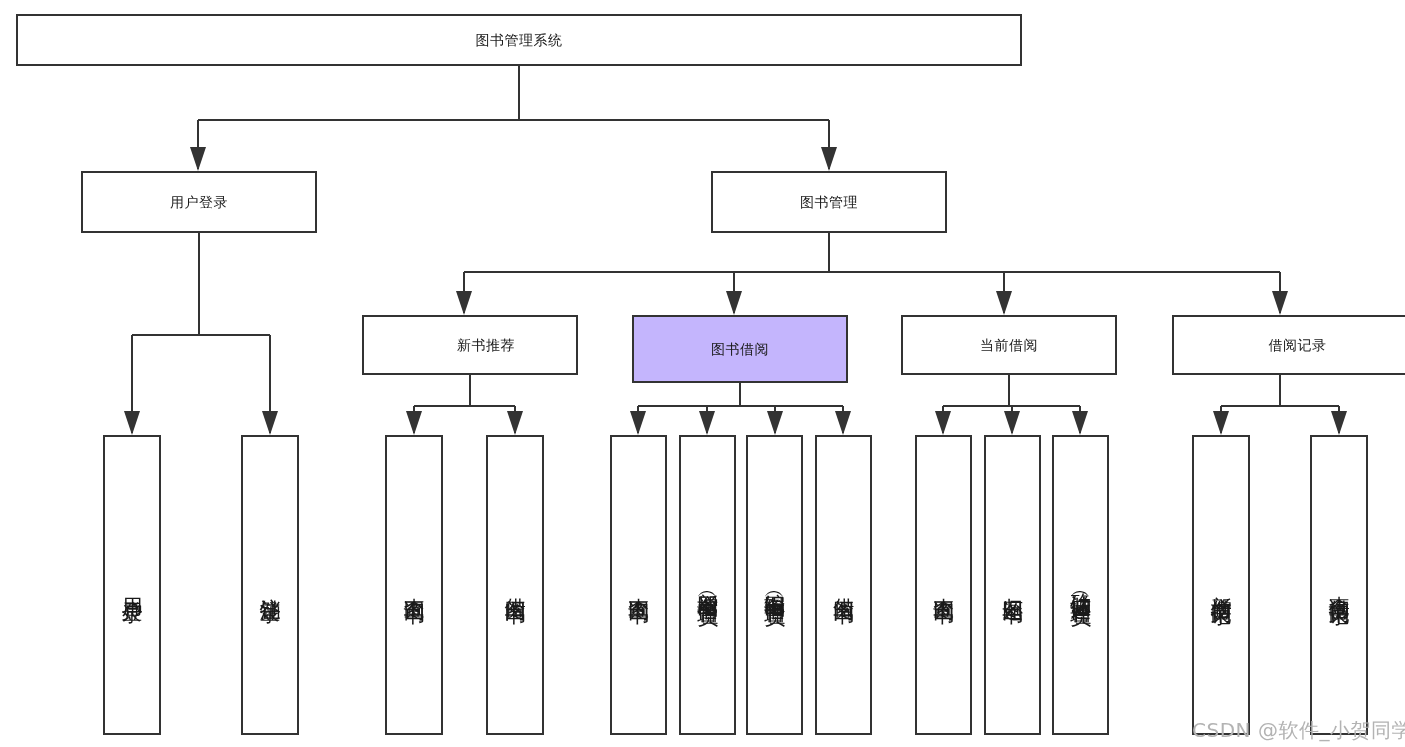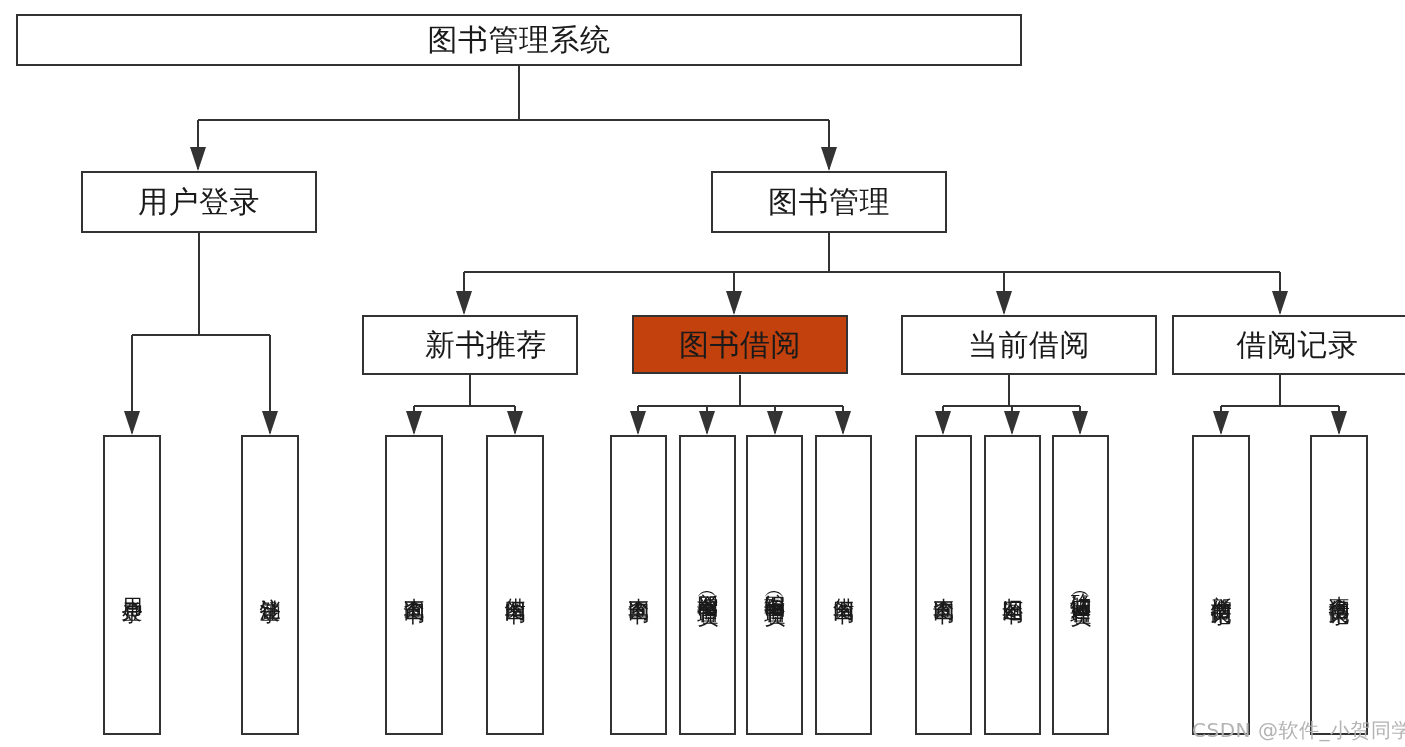--- a/index.html
+++ b/index.html
@@ -32,21 +32,21 @@
     box-sizing: border-box;
     border: 2px solid #333333;
     background: #ffffff;
     display: flex;
     align-items: center;
     justify-content: center;
     color: #1a1a1a;
   }
   .node.horizontal .node-label {
     writing-mode: horizontal-tb;
-    font-size: 30px;
+    font-size: 14px;
     line-height: 1.2;
     letter-spacing: 0.5px;
     white-space: nowrap;
   }
   .node.vertical {
     align-items: center;
     justify-content: center;
   }
   .node.vertical .node-label {
     writing-mode: vertical-rl;
@@ -130,24 +130,24 @@
       </div>
       <div class="node horizontal" style="left: 81px; top: 171px; width: 236px; height: 62px; border-color: rgb(51, 51, 51); background: rgb(255, 255, 255);">
         <span class="node-label" style="color: rgb(26, 26, 26);">用户登录</span>
       </div>
       <div class="node horizontal" style="left: 711px; top: 171px; width: 236px; height: 62px; border-color: rgb(51, 51, 51); background: rgb(255, 255, 255);">
         <span class="node-label" style="color: rgb(26, 26, 26);">图书管理</span>
       </div>
       <div class="node horizontal" style="left: 362px; top: 315px; width: 216px; height: 60px; border-color: rgb(51, 51, 51); background: rgb(255, 255, 255); padding-left: 32px;">
         <span class="node-label" style="color: rgb(26, 26, 26);">新书推荐</span>
       </div>
-      <div class="node horizontal" style="left: 632px; top: 315px; width: 216px; height: 59px; border-color: rgb(51, 51, 51); background: #c2410c;">
+      <div class="node horizontal" style="left: 632px; top: 315px; width: 216px; height: 68px; border-color: rgb(51, 51, 51); background: #c4b5fd;">
         <span class="node-label" style="color: rgb(26, 26, 26);">图书借阅</span>
       </div>
-      <div class="node horizontal" style="left: 901px; top: 315px; width: 256px; height: 60px; border-color: rgb(51, 51, 51); background: rgb(255, 255, 255);">
+      <div class="node horizontal" style="left: 901px; top: 315px; width: 216px; height: 60px; border-color: rgb(51, 51, 51); background: rgb(255, 255, 255);">
         <span class="node-label" style="color: rgb(26, 26, 26);">当前借阅</span>
       </div>
       <div class="node horizontal" style="left: 1172px; top: 315px; width: 251px; height: 60px; border-color: rgb(51, 51, 51); background: rgb(255, 255, 255);">
         <span class="node-label" style="color: rgb(26, 26, 26);">借阅记录</span>
       </div>
       <div class="node vertical" style="left: 103px; top: 435px; width: 58px; height: 300px; border-color: rgb(51, 51, 51); background: rgb(255, 255, 255);">
         <span class="node-label" style="color: rgb(26, 26, 26);">用户登录</span>
       </div>
       <div class="node vertical" style="left: 241px; top: 435px; width: 58px; height: 300px; border-color: rgb(51, 51, 51); background: rgb(255, 255, 255);">
         <span class="node-label" style="color: rgb(26, 26, 26);">注销登录</span>

